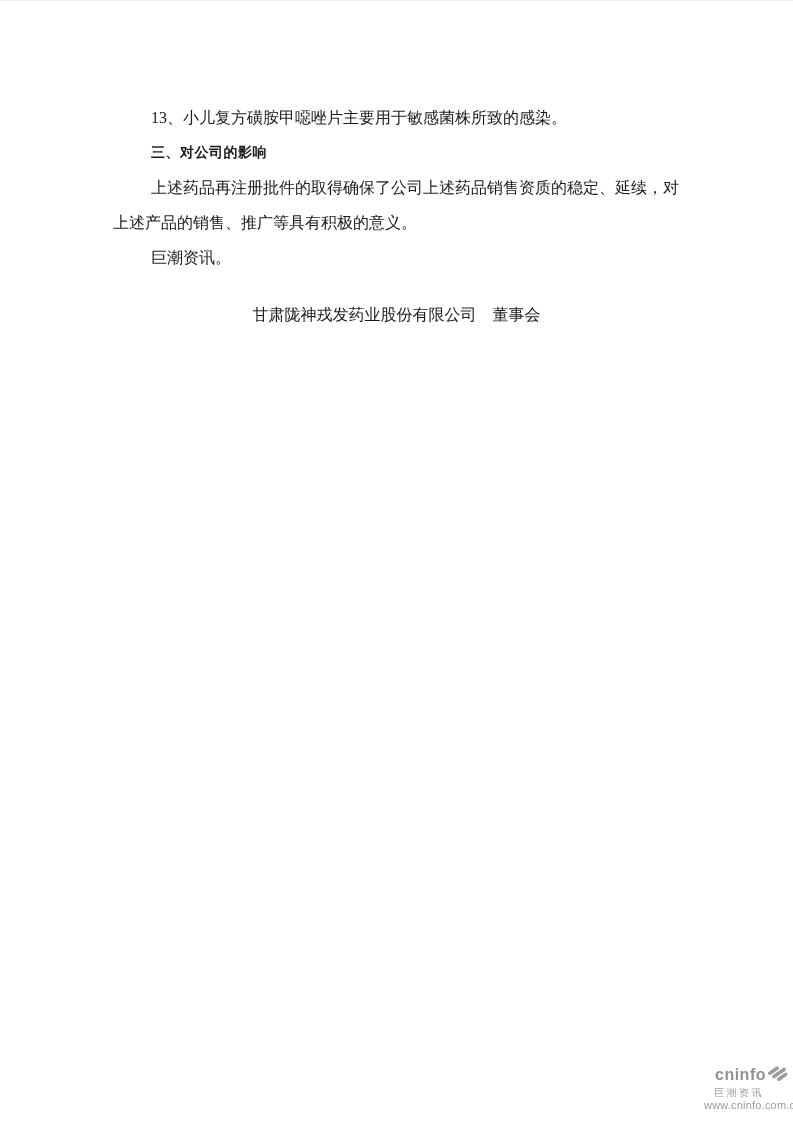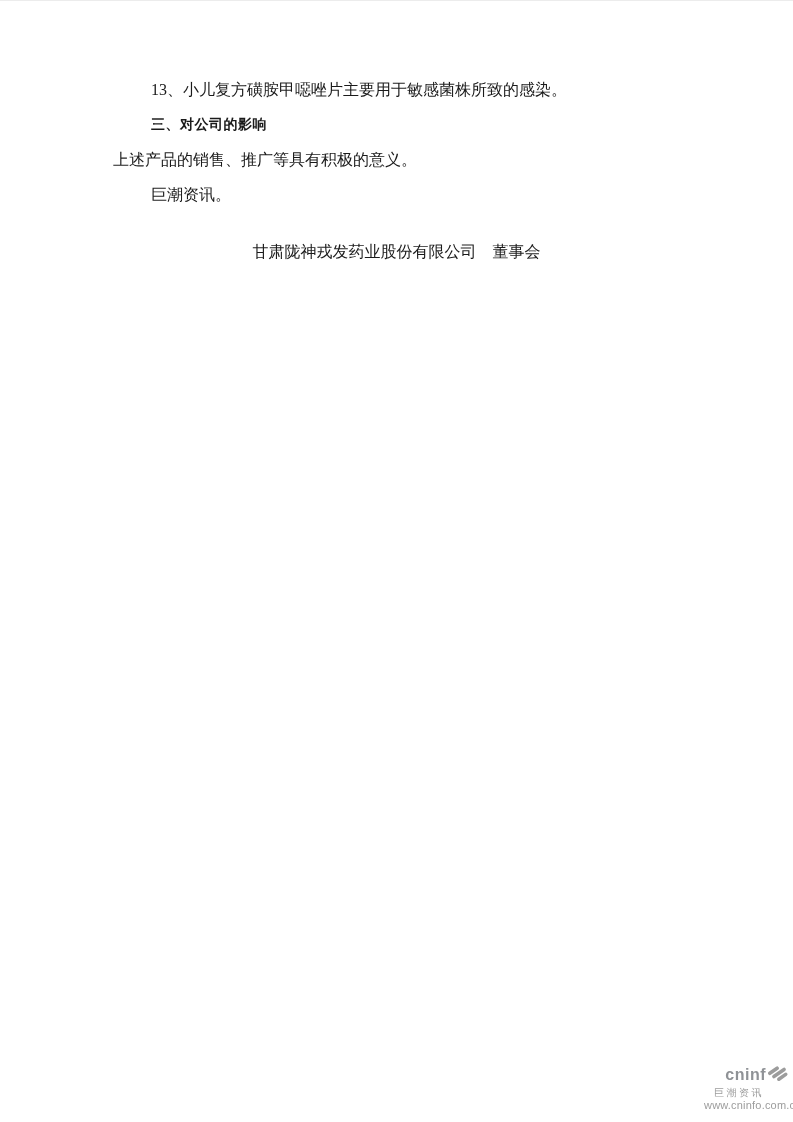--- a/index.html
+++ b/index.html
@@ -13,21 +13,21 @@
   }
   .page-top-edge {
     position: absolute;
     top: 0; left: 0; right: 0;
     height: 1px;
     background: #ececec;
   }
   .content {
     position: absolute;
     left: 113px;
-    top: 72px;
+    top: 100px;
     width: 567px;
     color: #1a1a1a;
     font-size: 16px;
   }
   .line {
     margin: 0;
     line-height: 35px;
     white-space: nowrap;
   }
   .indent { text-indent: 38px; }
@@ -86,33 +86,34 @@
 <body>
 
 <div class="page">
   <div class="page-top-edge"></div>
 
   <div class="content">
     <p class="line indent">13、小儿复方磺胺甲噁唑片主要用于敏感菌株所致的感染。</p>
 
     <p class="line indent heading-line">三、对公司的影响</p>
 
+    <p class="line indent">上述药品再注册批件的取得确保了公司上述药品销售资质的稳定、延续，对</p>
 
     <p class="line">上述产品的销售、推广等具有积极的意义。</p>
 
     <p class="line indent">巨潮资讯。</p>
 
     <div class="signature-block">
       <p class="signature-line">甘肃陇神戎发药业股份有限公司　董事会</p>
     </div>
   </div>
 
   <div class="watermark">
     <div class="wm-row">
-      <span class="wm-brand">cninf</span>
+      <span class="wm-brand">cninfo</span>
       <span class="wm-icon">
         <svg width="22" height="22" viewBox="0 0 22 22" aria-hidden="true">
           <g transform="rotate(-35 11 11)" fill="#9c9c9c">
             <rect x="1.5" y="4.2" width="12.5" height="3.6" rx="1.8"></rect>
             <rect x="3" y="9.2" width="16" height="3.6" rx="1.8"></rect>
             <rect x="5.5" y="14.2" width="12" height="3.6" rx="1.8"></rect>
           </g>
         </svg>
       </span>
     </div>

